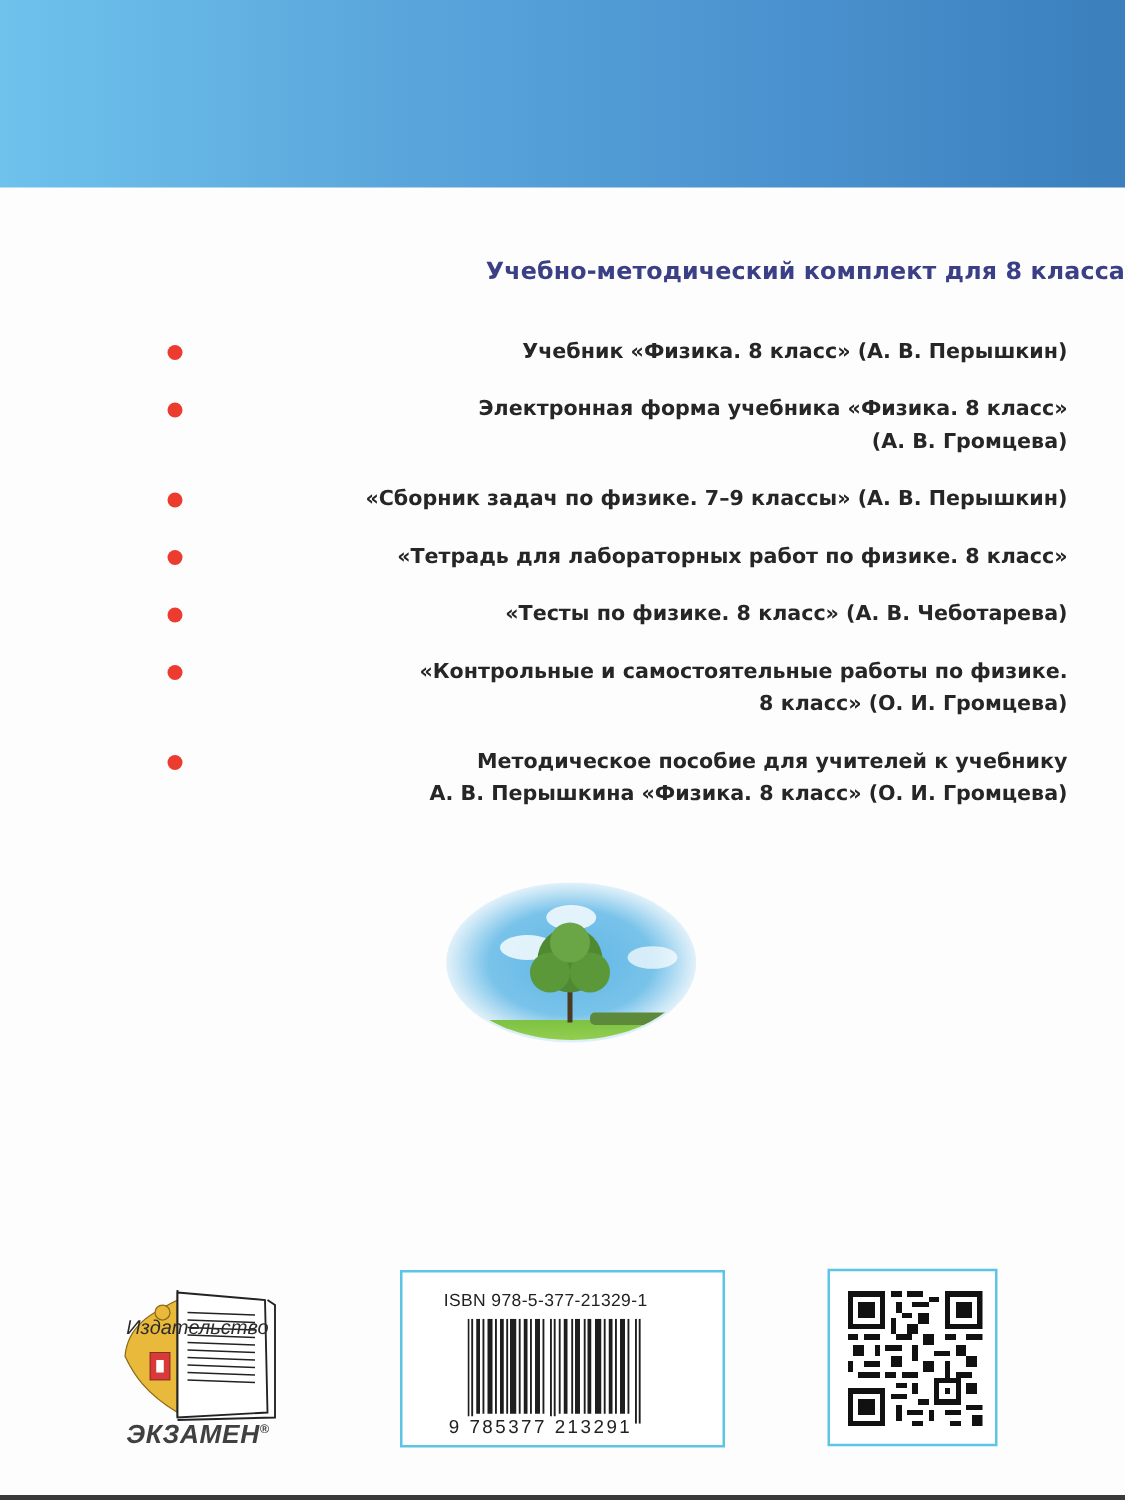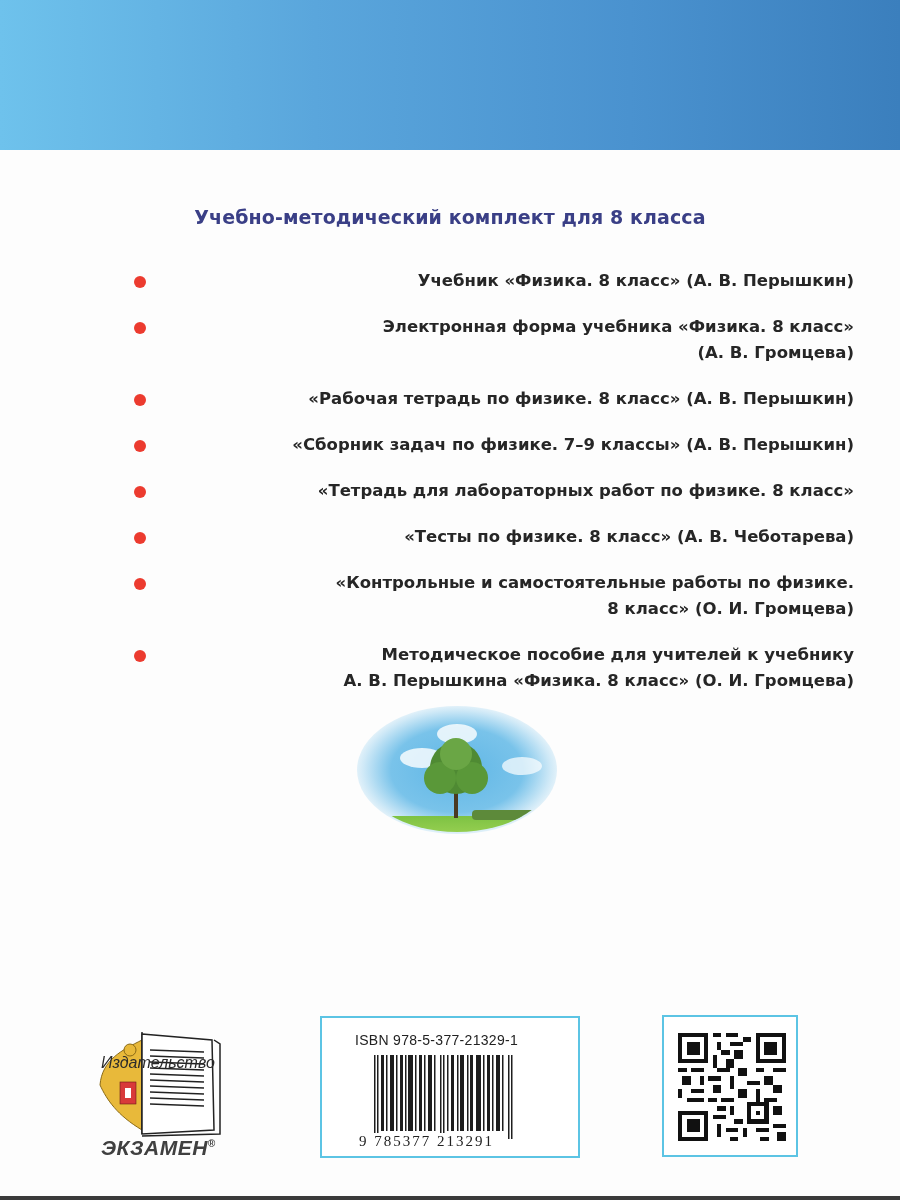--- a/index.html
+++ b/index.html
@@ -6,21 +6,21 @@
     html, body { width: 900px; height: 1200px; overflow: hidden; background: #fdfdfd; }
     body { position: relative; font-family: "DejaVu Sans", sans-serif; }
 
     .top-band {
       position: absolute; left: 0; top: 0; width: 900px; height: 150px;
       background: linear-gradient(90deg, #6ec2ec 0%, #5aa6dc 35%, #4a92cf 70%, #3b7fbd 100%);
     }
 
     .kit-title {
       position: absolute; left: 0; width: 900px; top: 206px;
-      text-align: center; color: #3a3f86; font-weight: bold;
+      text-align: right; color: #3a3f86; font-weight: bold;
       font-size: 19px; letter-spacing: 0.1px;
     }
 
     .item-list { position: absolute; left: 134px; top: 268px; width: 720px; list-style: none; }
     .item { position: relative; padding-left: 44px; color: #262626; font-weight: bold;
       font-size: 16.5px; line-height: 26px; text-align: right; }
     .item .bullet { position: absolute; left: 0; top: 8px; width: 12px; height: 12px;
       border-radius: 50%; background: #ec3b2f; }
     .item .line { display: block; white-space: nowrap; }
 
@@ -32,21 +32,21 @@
     .publisher-caption2 { position: absolute; left: 101px; top: 1136px; font-style: italic;
       font-weight: bold; color: #404040; font-size: 21px; font-family: "Liberation Sans", sans-serif; letter-spacing: 0.5px; }
     .publisher-caption2 sup { font-size: 10px; vertical-align: super; }
 
     .isbn-box { position: absolute; left: 320px; top: 1016px; width: 260px; height: 142px;
       border: 2px solid #5cc4e4; background: #fff; }
     .isbn-label { position: absolute; left: 33px; top: 14px; font-size: 14px; color: #222;
       font-family: "Liberation Sans", sans-serif; letter-spacing: 0.3px; }
     .barcode { position: absolute; left: 52px; top: 37px; width: 140px; height: 84px; }
     .barcode-digits { position: absolute; left: 36px; top: 115px; font-size: 15px; color: #222;
-      font-family: Liberation Serif, serif; letter-spacing: 2px; background: #fff; padding: 0 1px; }
+      font-family: Liberation Sans, sans-serif; letter-spacing: 2px; background: #fff; padding: 0 1px; }
 
     .qr-box { position: absolute; left: 662px; top: 1015px; width: 136px; height: 142px;
       border: 2px solid #5cc4e4; background: #fff; }
     .qr-code { position: absolute; left: 14px; top: 14px; width: 108px; height: 112px; }
 
     .bottom-edge { position: absolute; left: 0; top: 1196px; width: 900px; height: 4px; background: #3a3a3a; }
   </style>
 </head>
 <body>
 
@@ -56,24 +56,20 @@
 
 <ul class="item-list">
   <li class="item" style="margin-bottom:20px">
     <span class="bullet"></span>
     <span class="line">Учебник «Физика. 8 класс» (А. В. Перышкин)</span>
   </li>
   <li class="item" style="margin-bottom:20px">
     <span class="bullet"></span>
     <span class="line">Электронная форма учебника «Физика. 8 класс»</span>
     <span class="line">(А. В. Громцева)</span>
-  </li>
-  <li class="item" style="margin-bottom:20px">
-    <span class="bullet"></span>
-    <span class="line">«Рабочая тетрадь по физике. 8 класс» (А. В. Перышкин)</span>
   </li>
   <li class="item" style="margin-bottom:20px">
     <span class="bullet"></span>
     <span class="line">«Сборник задач по физике. 7–9 классы» (А. В. Перышкин)</span>
   </li>
   <li class="item" style="margin-bottom:20px">
     <span class="bullet"></span>
     <span class="line">«Тетрадь для лабораторных работ по физике. 8 класс»</span>
   </li>
   <li class="item" style="margin-bottom:20px">

